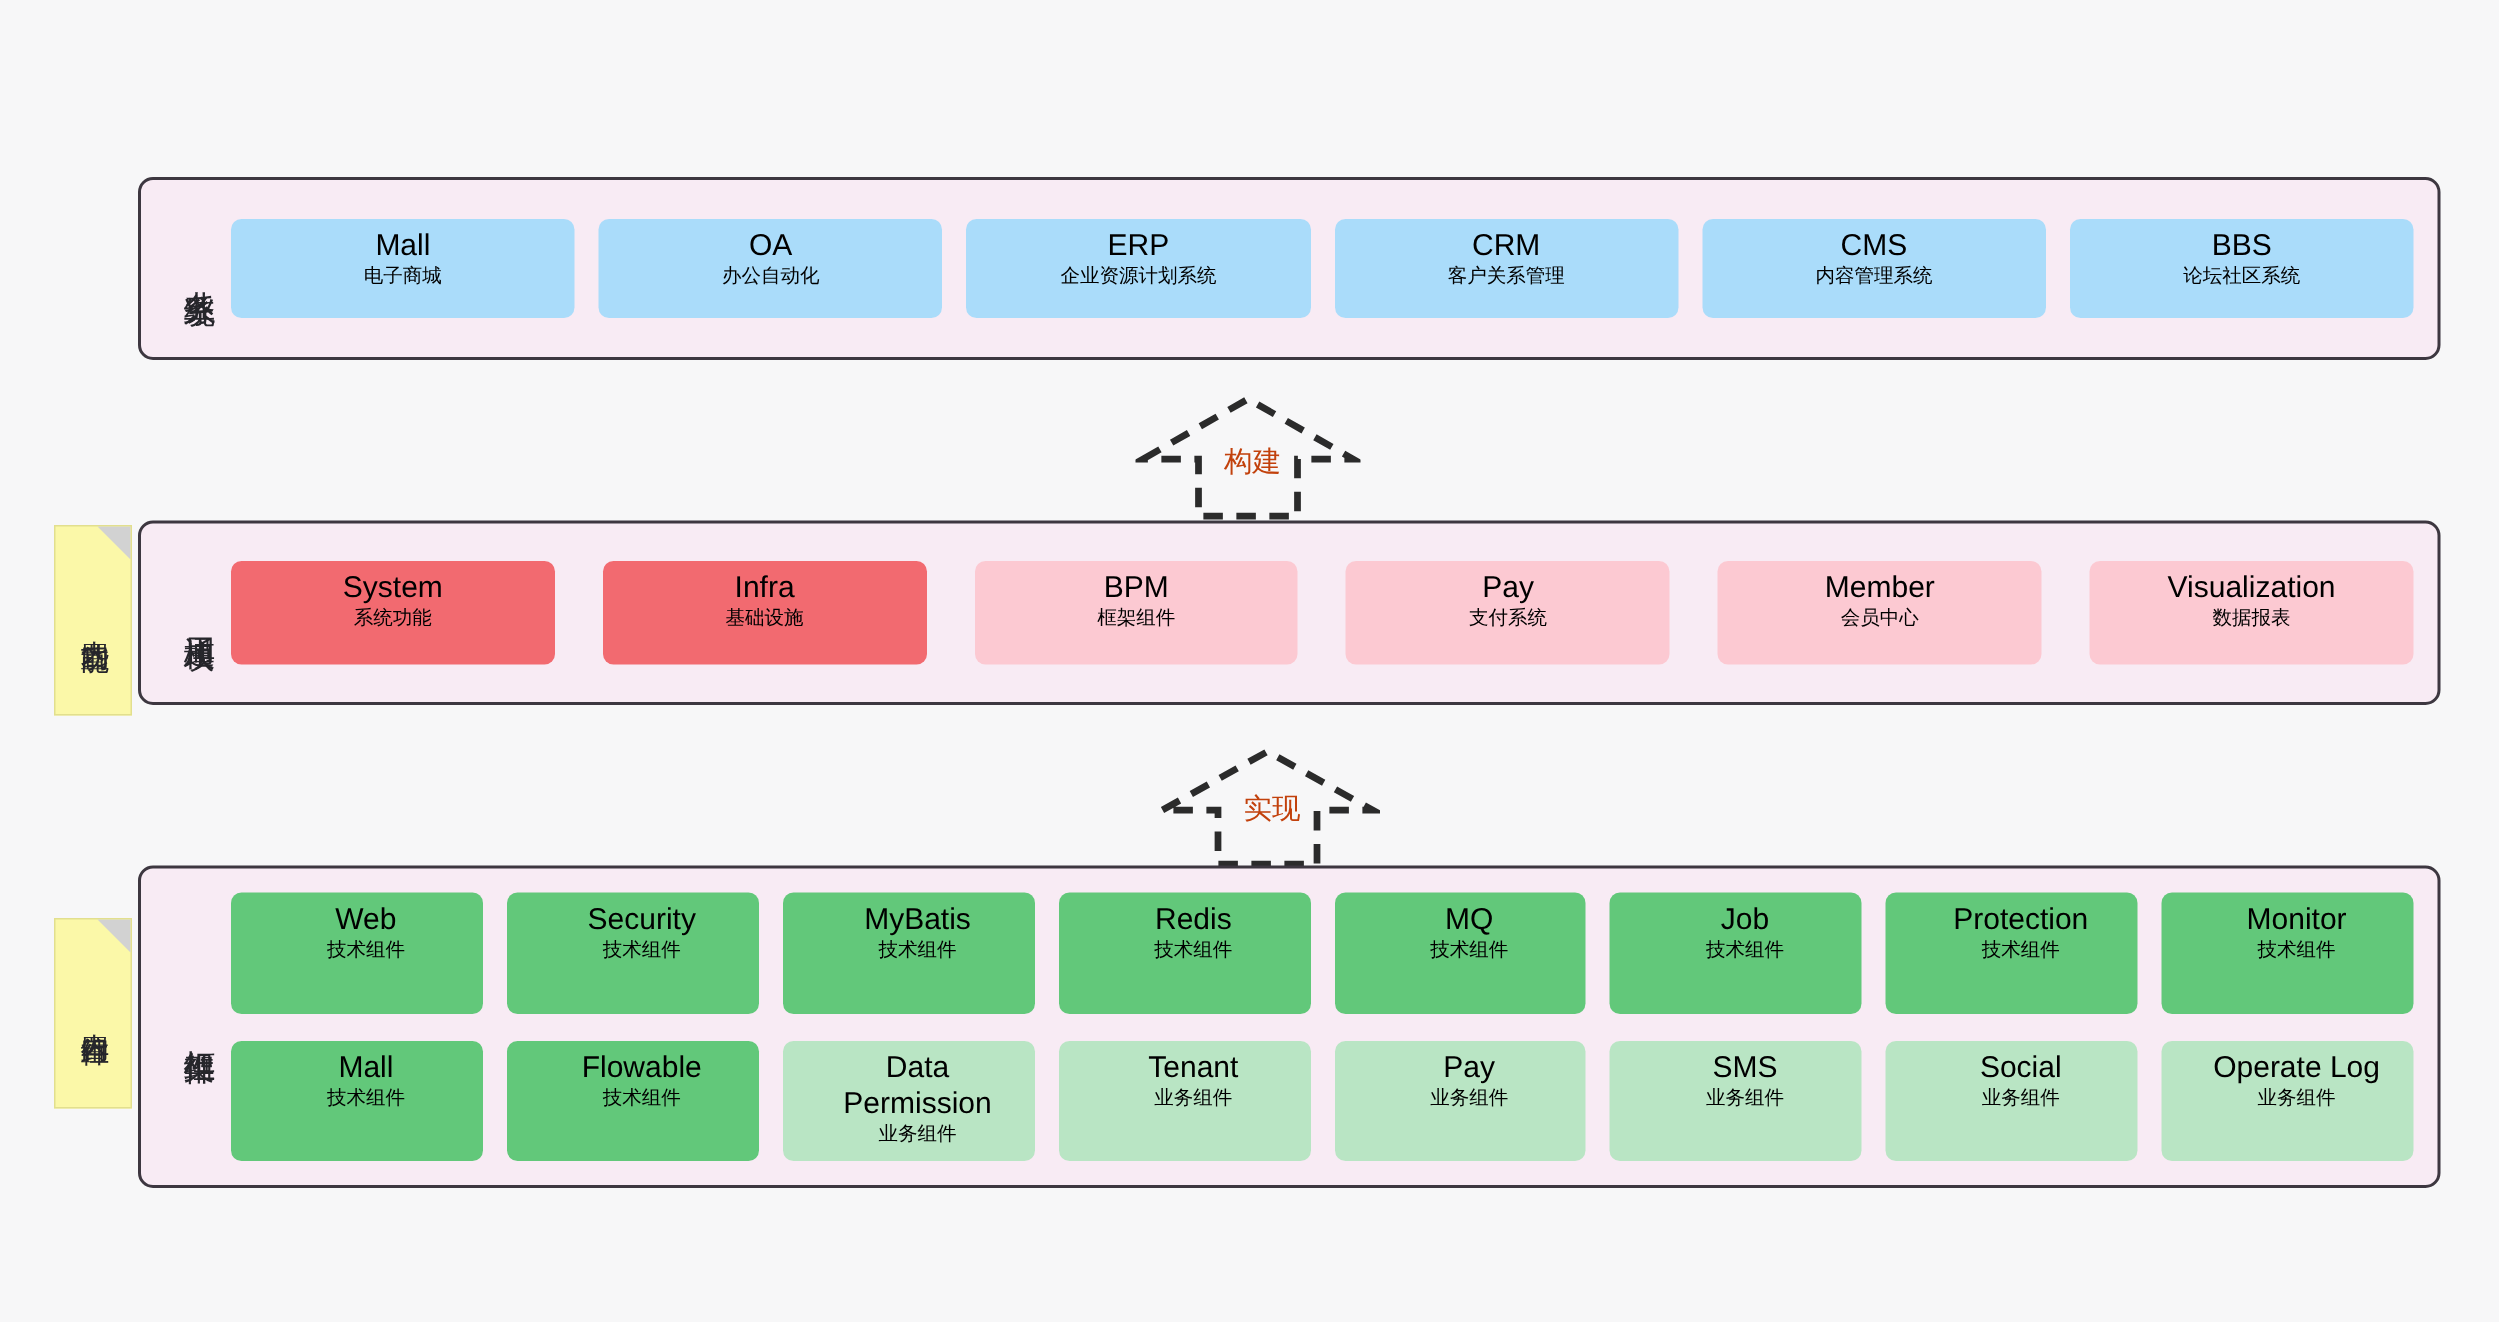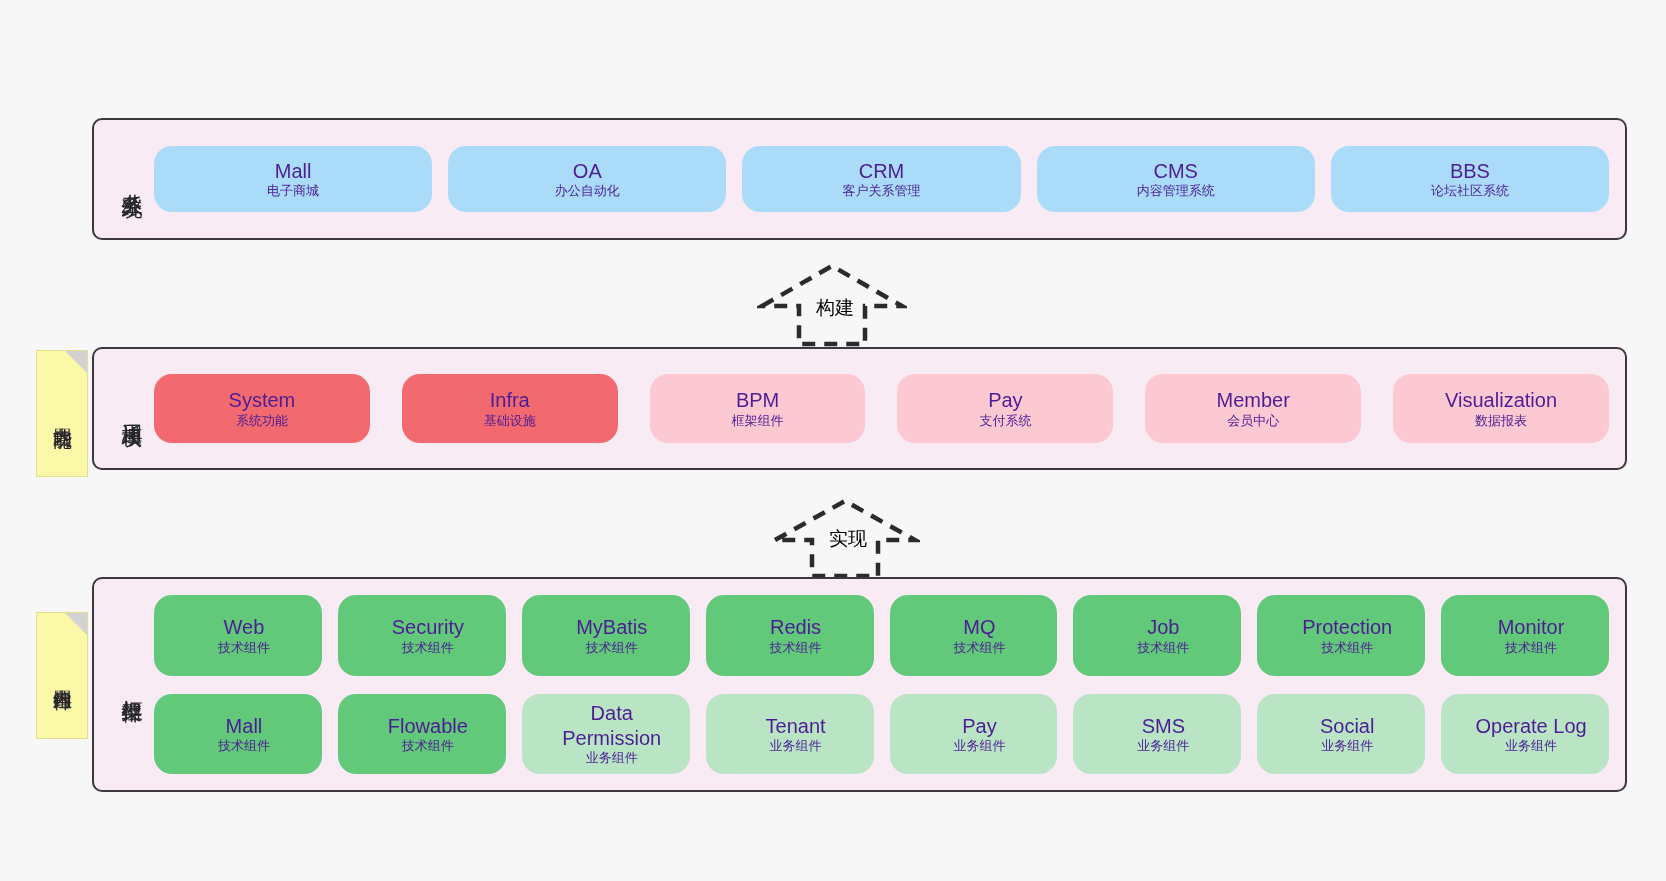--- a/index.html
+++ b/index.html
@@ -67,27 +67,26 @@
 
   .row {
     display: flex;
     align-items: stretch;
     justify-content: space-between;
     gap: 16px;
   }
 
   
   .card {
-    border-radius: 18px;
+    border-radius: 7px;
     display: flex;
     flex-direction: column;
     align-items: center;
-    justify-content: center;
     text-align: center;
-    color: #4c1d95;
+    color: #000000;
     box-sizing: border-box;
     padding: 6px 8px;
     user-select: none;
   }
   .card .t1 {
     font-size: 20px;
     line-height: 1.22;
   }
   .card .t2 {
     font-size: 13px;
@@ -171,21 +170,21 @@
 
   
   .arrow-wrap {
     position: absolute;
     pointer-events: none;
   }
   .arrow-wrap svg { display: block; }
   .arrow-label {
     position: absolute;
     font-size: 19px;
-    color: #000000;
+    color: #c2410c;
     background: #f7f7f8;
     padding: 0 3px;
     white-space: nowrap;
     user-select: none;
   }
   .arrow-build   { left: 757px; top: 258px; }
   .arrow-build .arrow-label   { left: 56px; top: 37px; }
   .arrow-realize { left: 770px; top: 495px; }
   .arrow-realize .arrow-label { left: 56px; top: 31px; }
 </style>
@@ -201,20 +200,24 @@
       <div class="card">
         <span class="t1">Mall</span>
         <span class="t2">电子商城</span>
       </div>
 
       <div class="card">
         <span class="t1">OA</span>
         <span class="t2">办公自动化</span>
       </div>
 
+      <div class="card">
+        <span class="t1">ERP</span>
+        <span class="t2">企业资源计划系统</span>
+      </div>
 
       <div class="card">
         <span class="t1">CRM</span>
         <span class="t2">客户关系管理</span>
       </div>
 
       <div class="card">
         <span class="t1">CMS</span>
         <span class="t2">内容管理系统</span>
       </div>

